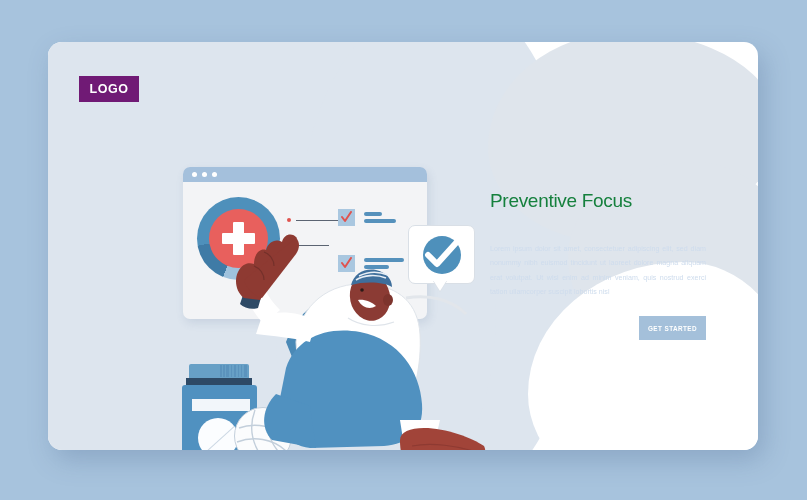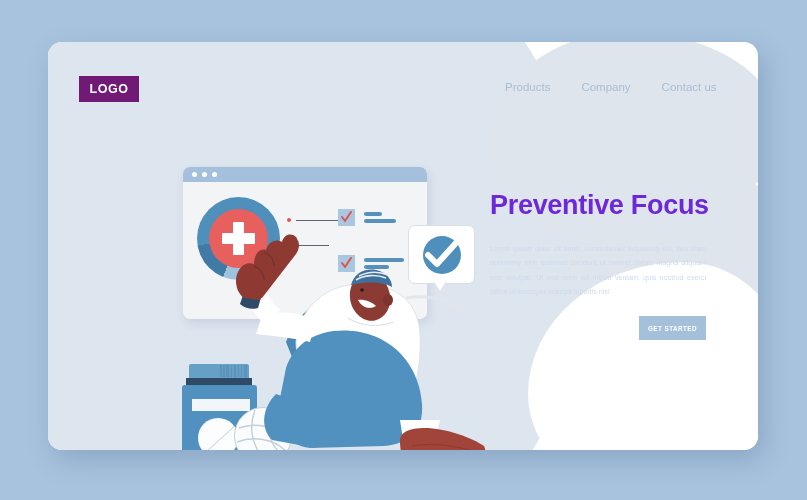--- a/index.html
+++ b/index.html
@@ -121,23 +121,23 @@
     font-size: 11.5px;
     color: #a9bdd4;
     white-space: nowrap;
   }
 
   
   .headline {
     position: absolute;
     left: 490px;
     top: 190px;
-    font-size: 27px;
-    font-weight: bold;
-    color: #6d28d9;
+    font-size: 19px;
+    font-weight: normal;
+    color: #15803d;
     letter-spacing: -0.3px;
     z-index: 30;
   }
   .body-copy {
     position: absolute;
     left: 490px;
     top: 242px;
     width: 216px;
     font-size: 7.1px;
     line-height: 14.3px;
@@ -539,25 +539,20 @@
 
       <path d="M310 258 C314 266 322 268 328 264 C324 260 316 257 310 258 Z" fill="#ffffff"></path>
 
       <circle cx="314" cy="248" r="1.8" fill="#2b1a17"></circle>
 
       <path d="M300 276 C312 284 330 286 346 280" fill="none" stroke="#dfe4ea" stroke-width="1.2"></path>
     </svg>
 
     <div class="logo-badge" style="left:31px; top:34px;">LOGO</div>
 
-    <div class="nav" style="left:457px; top:39px;">
-      <span class="nav-item">Products</span>
-      <span class="nav-item">Company</span>
-      <span class="nav-item">Contact us</span>
-    </div>
 
     <div class="headline" style="left:442px; top:148px;">Preventive Focus</div>
 
     <div class="body-copy" style="left:442px; top:200px;">Lorem ipsum dolor sit amet, consectetuer adipiscing elit, sed diam nonummy nibh euismod tincidunt ut laoreet dolore magna aliquam erat volutpat. Ut wisi enim ad minim veniam, quis nostrud exerci tation ullamcorper suscipit lobortis nisl</div>
 
     <div class="cta-button" style="left:591px; top:274px;">GET STARTED</div>
 
   </div>
 </div>
 

